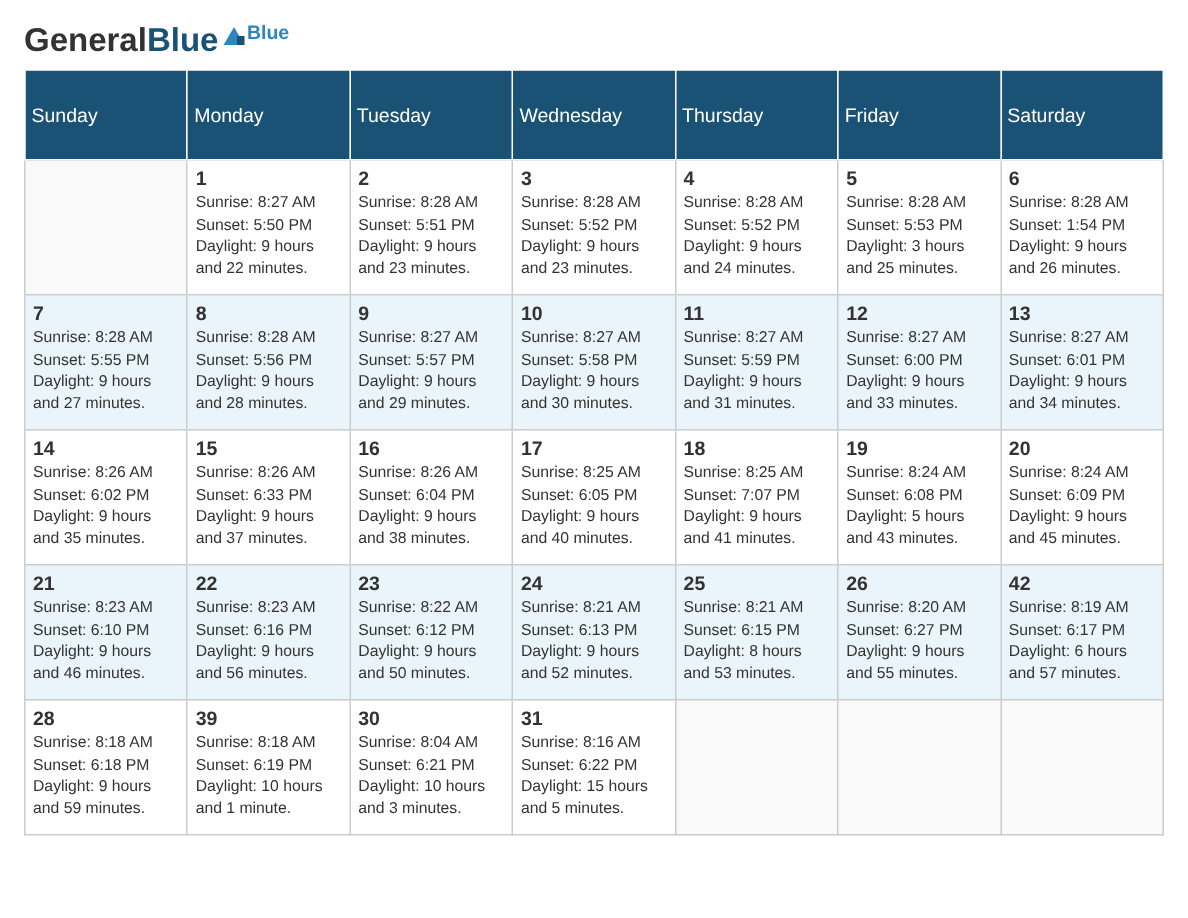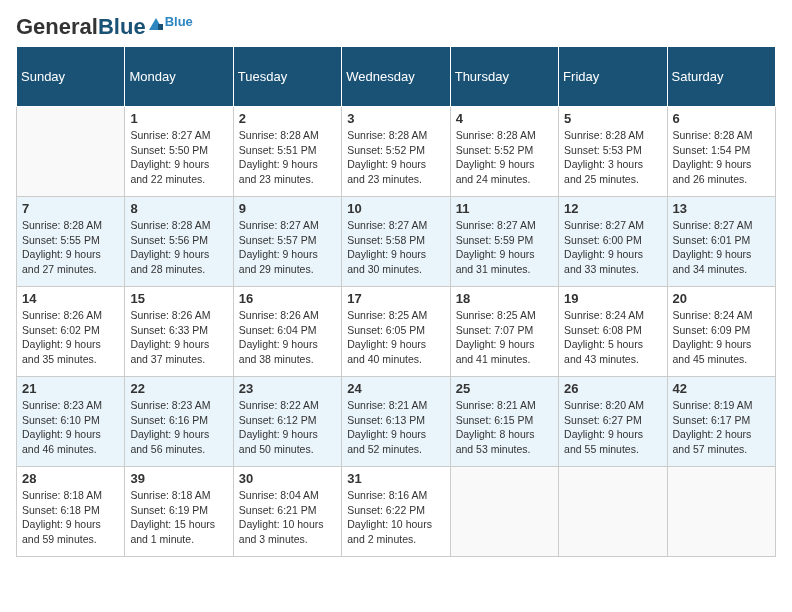--- a/index.html
+++ b/index.html
@@ -153,25 +153,25 @@
         <td><span class="day-num">19</span><span class="cell-text">Sunrise: 8:24 AM</span><br><span class="cell-text">Sunset: 6:08 PM</span><br><span class="cell-text">Daylight: 5 hours and 43 minutes.</span></td>
         <td><span class="day-num">20</span><span class="cell-text">Sunrise: 8:24 AM</span><br><span class="cell-text">Sunset: 6:09 PM</span><br><span class="cell-text">Daylight: 9 hours and 45 minutes.</span></td>
       </tr>
       <tr>
         <td><span class="day-num">21</span><span class="cell-text">Sunrise: 8:23 AM</span><br><span class="cell-text">Sunset: 6:10 PM</span><br><span class="cell-text">Daylight: 9 hours and 46 minutes.</span></td>
         <td><span class="day-num">22</span><span class="cell-text">Sunrise: 8:23 AM</span><br><span class="cell-text">Sunset: 6:16 PM</span><br><span class="cell-text">Daylight: 9 hours and 56 minutes.</span></td>
         <td><span class="day-num">23</span><span class="cell-text">Sunrise: 8:22 AM</span><br><span class="cell-text">Sunset: 6:12 PM</span><br><span class="cell-text">Daylight: 9 hours and 50 minutes.</span></td>
         <td><span class="day-num">24</span><span class="cell-text">Sunrise: 8:21 AM</span><br><span class="cell-text">Sunset: 6:13 PM</span><br><span class="cell-text">Daylight: 9 hours and 52 minutes.</span></td>
         <td><span class="day-num">25</span><span class="cell-text">Sunrise: 8:21 AM</span><br><span class="cell-text">Sunset: 6:15 PM</span><br><span class="cell-text">Daylight: 8 hours and 53 minutes.</span></td>
         <td><span class="day-num">26</span><span class="cell-text">Sunrise: 8:20 AM</span><br><span class="cell-text">Sunset: 6:27 PM</span><br><span class="cell-text">Daylight: 9 hours and 55 minutes.</span></td>
-        <td><span class="day-num">42</span><span class="cell-text">Sunrise: 8:19 AM</span><br><span class="cell-text">Sunset: 6:17 PM</span><br><span class="cell-text">Daylight: 2 hours and 57 minutes.</span></td>
+        <td><span class="day-num">42</span><span class="cell-text">Sunrise: 8:19 AM</span><br><span class="cell-text">Sunset: 6:17 PM</span><br><span class="cell-text">Daylight: 6 hours and 57 minutes.</span></td>
       </tr>
       <tr>
         <td><span class="day-num">28</span><span class="cell-text">Sunrise: 8:18 AM</span><br><span class="cell-text">Sunset: 6:18 PM</span><br><span class="cell-text">Daylight: 9 hours and 59 minutes.</span></td>
-        <td><span class="day-num">39</span><span class="cell-text">Sunrise: 8:18 AM</span><br><span class="cell-text">Sunset: 6:19 PM</span><br><span class="cell-text">Daylight: 15 hours and 1 minute.</span></td>
+        <td><span class="day-num">39</span><span class="cell-text">Sunrise: 8:18 AM</span><br><span class="cell-text">Sunset: 6:19 PM</span><br><span class="cell-text">Daylight: 10 hours and 1 minute.</span></td>
         <td><span class="day-num">30</span><span class="cell-text">Sunrise: 8:04 AM</span><br><span class="cell-text">Sunset: 6:21 PM</span><br><span class="cell-text">Daylight: 10 hours and 3 minutes.</span></td>
-        <td><span class="day-num">31</span><span class="cell-text">Sunrise: 8:16 AM</span><br><span class="cell-text">Sunset: 6:22 PM</span><br><span class="cell-text">Daylight: 10 hours and 2 minutes.</span></td>
+        <td><span class="day-num">31</span><span class="cell-text">Sunrise: 8:16 AM</span><br><span class="cell-text">Sunset: 6:22 PM</span><br><span class="cell-text">Daylight: 15 hours and 5 minutes.</span></td>
         <td class="empty-cell"></td>
         <td class="empty-cell"></td>
         <td class="empty-cell"></td>
       </tr>
     </tbody>
 </table>
 
 </body></html>

